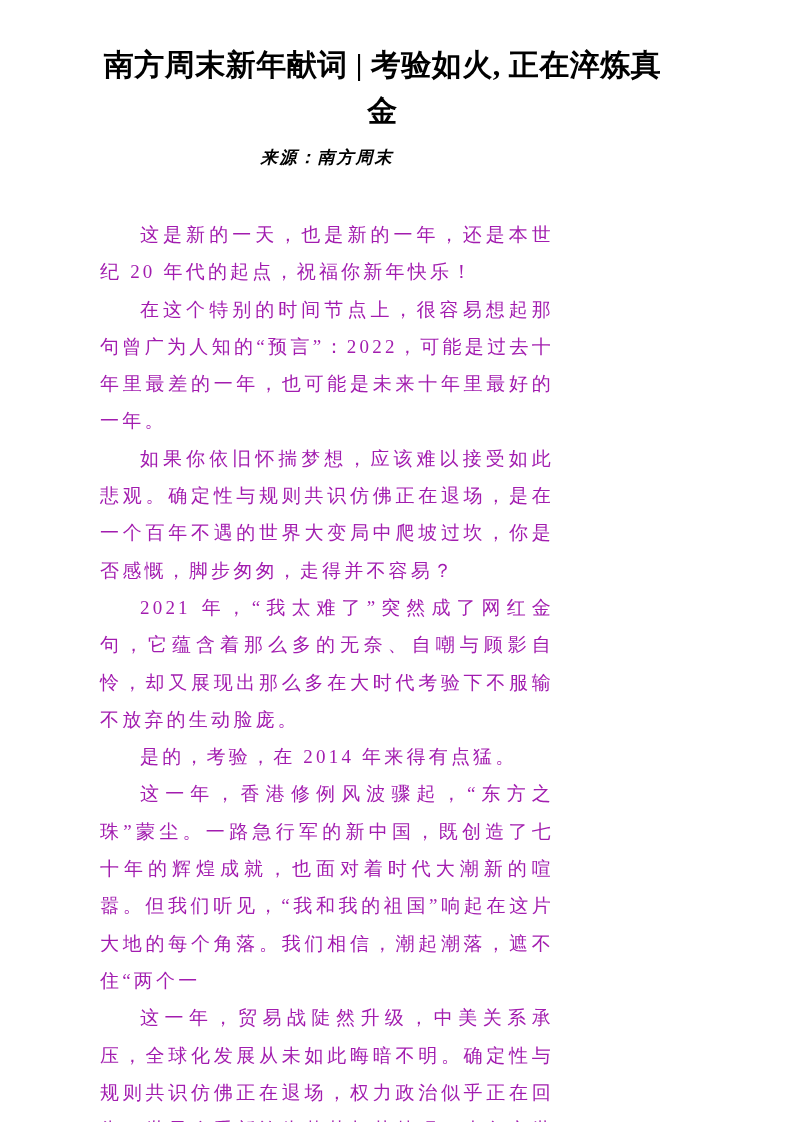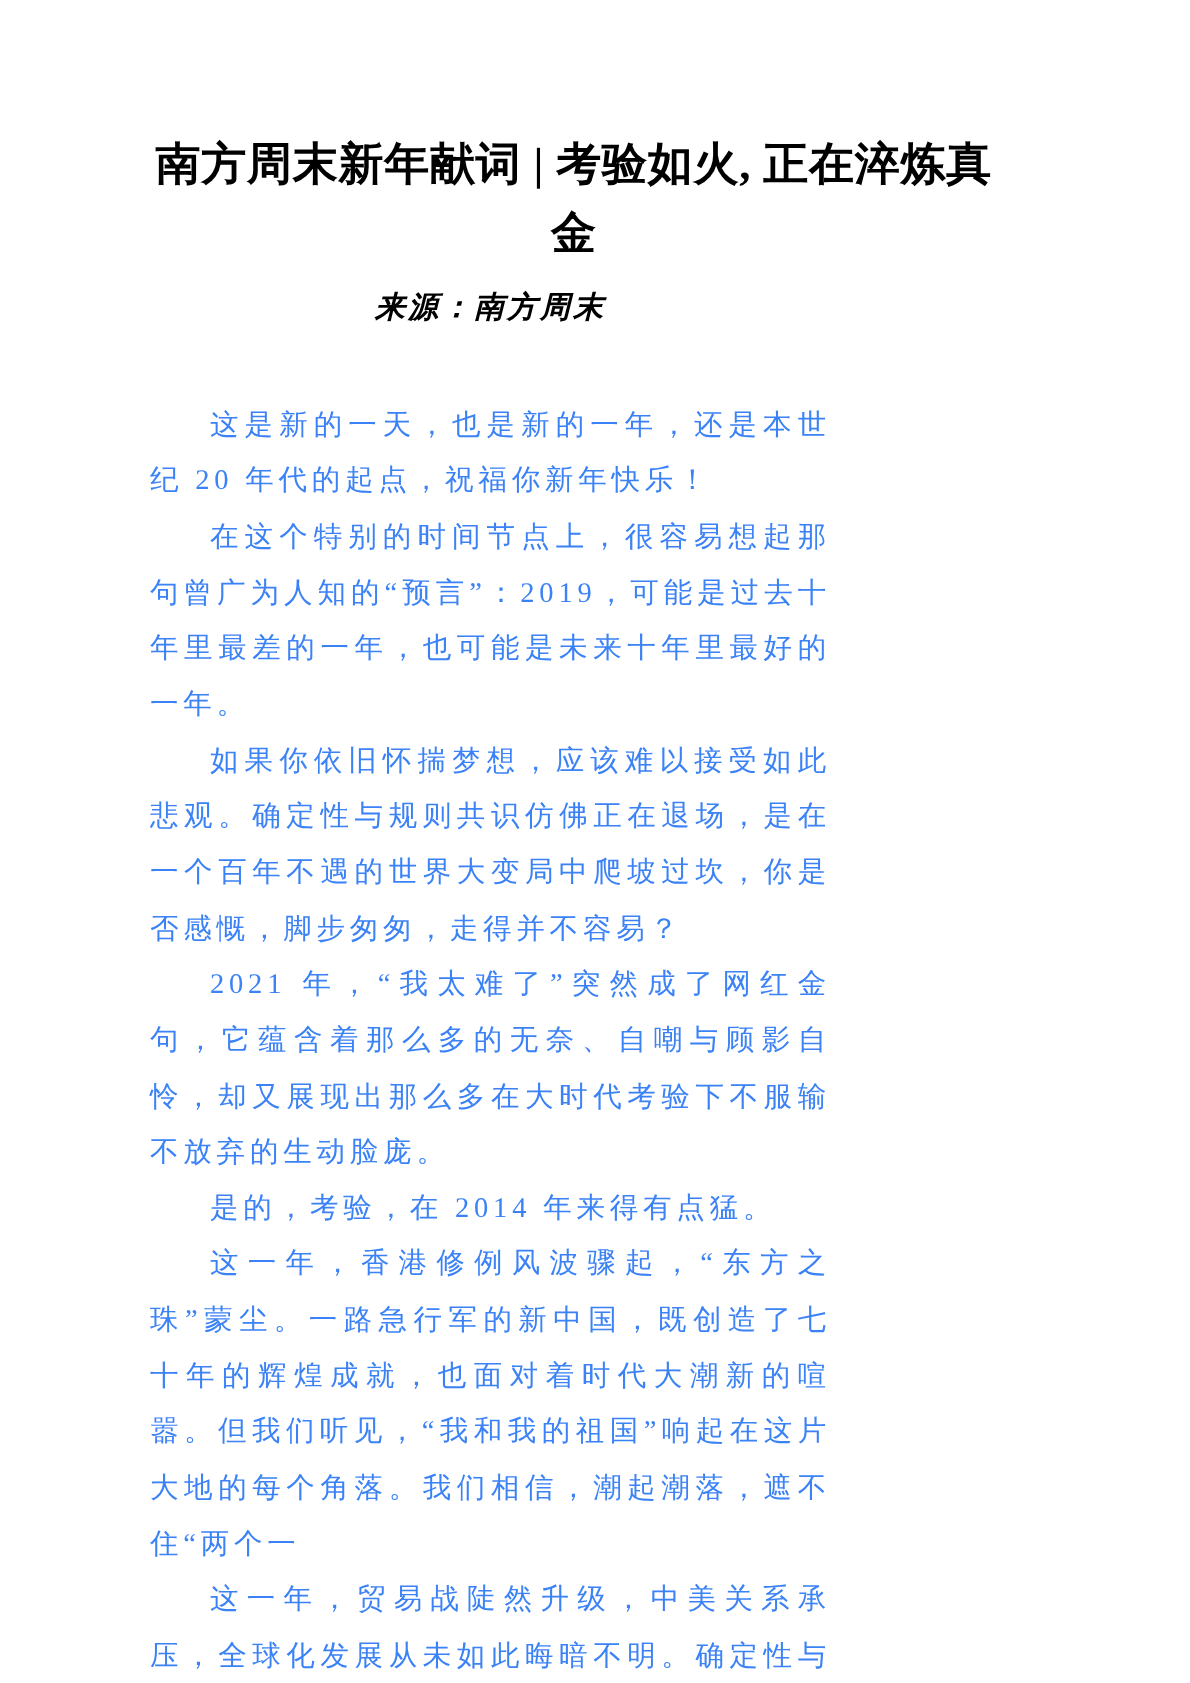--- a/index.html
+++ b/index.html
@@ -11,67 +11,67 @@
     width: 793px;
     height: 1122px;
     overflow: hidden;
     color: #111111;
     font-family: "Liberation Serif", serif;
   }
   .page {
     box-sizing: border-box;
     width: 654px;
     height: 1122px;
-    padding: 87px 100px 0 100px;
+    padding: 42px 100px 0 100px;
     background: #ffffff;
   }
   .doc-title {
     width: 565px;
     margin: 0 auto;
     font-size: 30px;
     font-weight: 700;
     line-height: 46px;
     text-align: center;
     letter-spacing: 0.5px;
     color: #000000;
   }
   .doc-source {
     margin-top: 12px;
     text-align: center;
-    font-size: 20px;
+    font-size: 17px;
     font-style: italic;
     font-weight: 600;
     letter-spacing: 2px;
     color: #000000;
   }
   .article-body {
     margin-top: 47px;
   }
   .article-body p {
     margin: 0;
     font-size: 19px;
     line-height: 37.3px;
     letter-spacing: 3.2px;
     text-align: justify;
     text-indent: 40px;
-    color: #3b82f6;
+    color: #a21caf;
   }
 </style>
 </head>
 <body>
 
 <div class="page">
 
   <h1 class="doc-title">南方周末新年献词 | 考验如火, 正在淬炼真金</h1>
 
   <div class="doc-source">来源：南方周末</div>
 
   <div class="article-body">
     <p>这是新的一天，也是新的一年，还是本世纪 20 年代的起点，祝福你新年快乐！</p>
-    <p>在这个特别的时间节点上，很容易想起那句曾广为人知的“预言”：2019，可能是过去十年里最差的一年，也可能是未来十年里最好的一年。</p>
+    <p>在这个特别的时间节点上，很容易想起那句曾广为人知的“预言”：2022，可能是过去十年里最差的一年，也可能是未来十年里最好的一年。</p>
     <p>如果你依旧怀揣梦想，应该难以接受如此悲观。确定性与规则共识仿佛正在退场，是在一个百年不遇的世界大变局中爬坡过坎，你是否感慨，脚步匆匆，走得并不容易？</p>
     <p>2021 年，“我太难了”突然成了网红金句，它蕴含着那么多的无奈、自嘲与顾影自怜，却又展现出那么多在大时代考验下不服输不放弃的生动脸庞。</p>
     <p>是的，考验，在 2014 年来得有点猛。</p>
     <p>这一年，香港修例风波骤起，“东方之珠”蒙尘。一路急行军的新中国，既创造了七十年的辉煌成就，也面对着时代大潮新的喧嚣。但我们听见，“我和我的祖国”响起在这片大地的每个角落。我们相信，潮起潮落，遮不住“两个一</p>
     <p>这一年，贸易战陡然升级，中美关系承压，全球化发展从未如此晦暗不明。确定性与规则共识仿佛正在退场，权力政治似乎正在回头。世界会重新沦为草莽与丛林吗？大争之世已经开启了吗？</p>
   </div>
 
 </div>
 
 </body></html>

